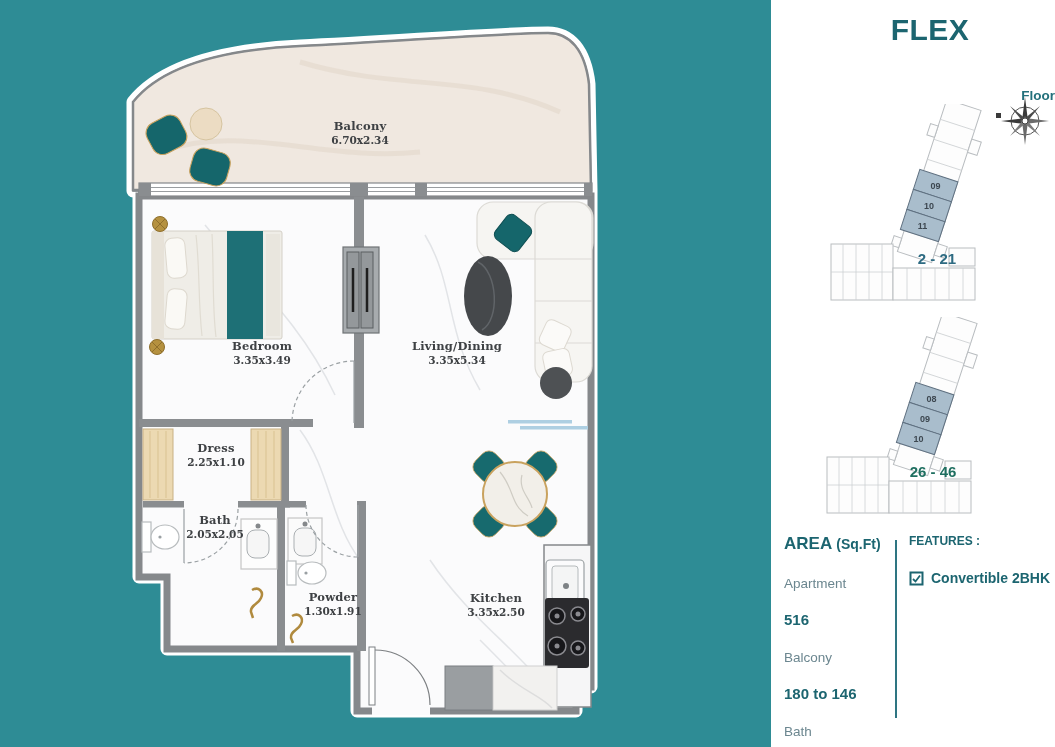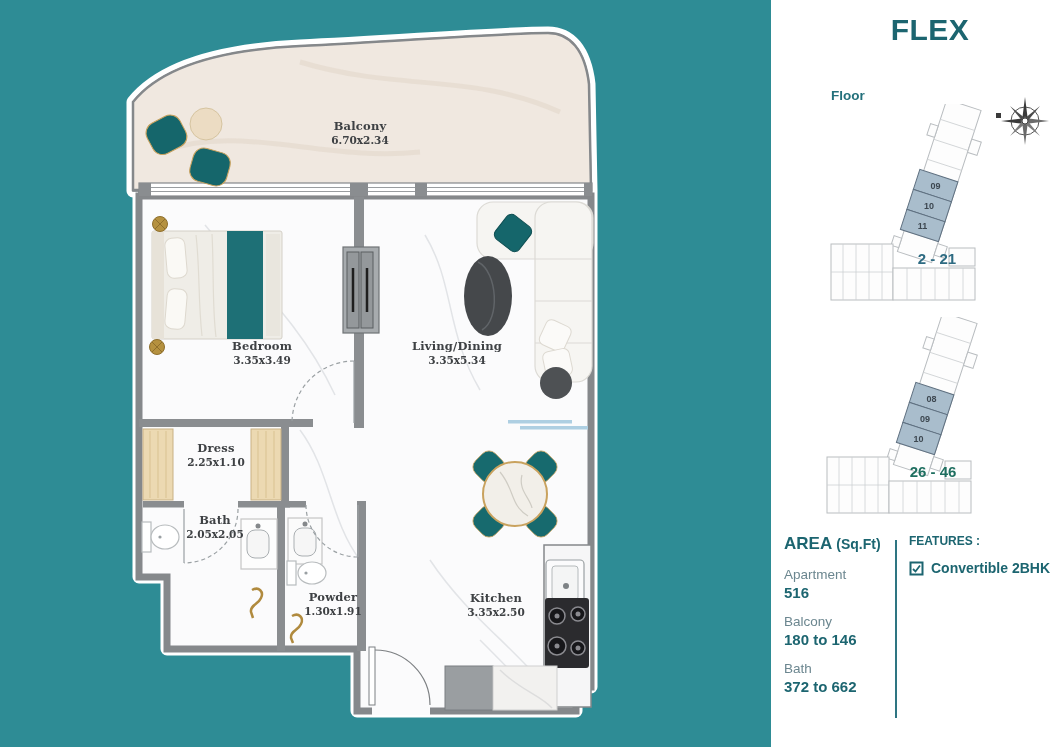--- a/index.html
+++ b/index.html
@@ -2,40 +2,40 @@
 <html><head>
 <meta charset="utf-8">
 <style>
   html,body{margin:0;padding:0;background:#20666e;}
   .stage{position:relative;width:1055px;height:747px;background:#2E8C95;overflow:hidden;
          font-family:"Liberation Sans",sans-serif;}
   
   .sidebar{position:absolute;left:771px;top:0;width:318px;height:747px;background:#ffffff;}
   .title{position:absolute;top:12px;left:0;width:100%;text-align:center;
          color:#1C6570;font-weight:800;font-size:30px;line-height:1.18;letter-spacing:.4px;}
-  .floor-label{position:absolute;top:88px;left:60px;width:224px;text-align:left;
+  .floor-label{position:absolute;top:88px;left:60px;width:224px;text-align:right;
          color:#23707B;font-weight:700;font-size:13.5px;}
   .diagram{position:absolute;width:165px;height:205px;}
   .diagram.d1{left:52px;top:104px;}
   .diagram.d2{left:48px;top:317px;}
   .compass{position:absolute;left:222px;top:92px;width:58px;height:58px;}
   .unit-strip{fill:#fdfdfd;stroke:#b9bdc0;stroke-width:1;}
   .unit-line{stroke:#cdd1d3;stroke-width:.8;}
   .hl{fill:#A9BDCC;stroke:#5F7080;stroke-width:1;}
   .unum{font:700 9px "Liberation Sans",sans-serif;fill:#3D4750;text-anchor:middle;}
   .range{font:800 15px "Liberation Sans",sans-serif;text-anchor:middle;}
   .area-col{position:absolute;left:13px;top:534px;width:106px;}
   .area-heading{color:#1C6570;font-size:17px;font-weight:800;}
   .area-heading .unit{font-size:14px;font-weight:700;}
-  .area-row .lbl{margin-top:13px;color:#6B868F;font-size:13.5px;font-weight:500;}
-  .area-row .val{margin-top:2px;color:#1C6570;font-size:15px;font-weight:800;}
+  .area-row .lbl{margin-top:22px;color:#6B868F;font-size:13.5px;font-weight:500;}
+  .area-row .val{margin-top:20px;color:#1C6570;font-size:15px;font-weight:800;}
   .divider{position:absolute;left:124px;top:540px;width:2px;height:178px;background:#2E7582;}
   .features-col{position:absolute;left:138px;top:534px;width:142px;}
   .features-heading{color:#1C6570;font-size:12px;font-weight:800;}
-  .feature-item{margin-top:12px;display:flex;align-items:center;gap:7px;}
+  .feature-item{margin-top:22px;display:flex;align-items:center;gap:7px;}
   .feature-item .flabel{color:#1C6570;font-size:14px;font-weight:800;}
   
   .plan{position:absolute;left:0;top:0;}
   .rname{font:700 11.5px "DejaVu Serif",serif;fill:#3E4144;text-anchor:middle;letter-spacing:.2px;}
   .rdims{font:700 10.5px "DejaVu Serif",serif;fill:#3E4144;text-anchor:middle;}
   .wall{fill:#8A8D90;}
   .vein{stroke:#DFE1E4;stroke-width:1.5;fill:none;opacity:.9;}
   .bvein{stroke:#E4D9CC;stroke-width:5;fill:none;opacity:.65;}
   .darc{stroke:#9AA0A3;stroke-width:1.2;fill:none;stroke-dasharray:4 3;}
   .dleaf{stroke:#9AA0A3;stroke-width:1.2;fill:none;}

